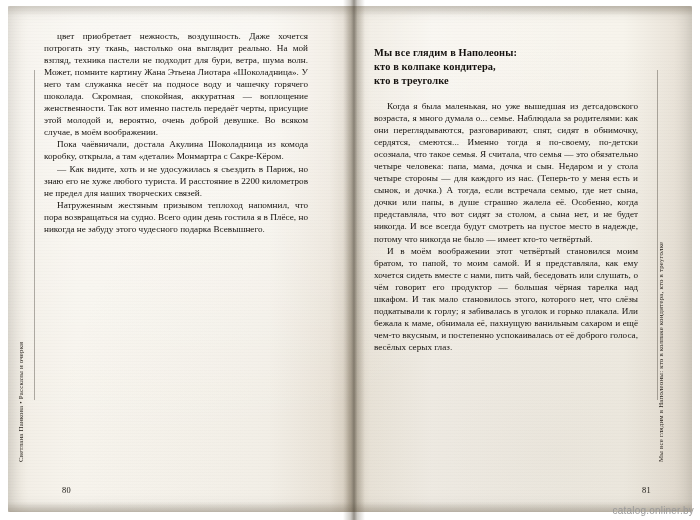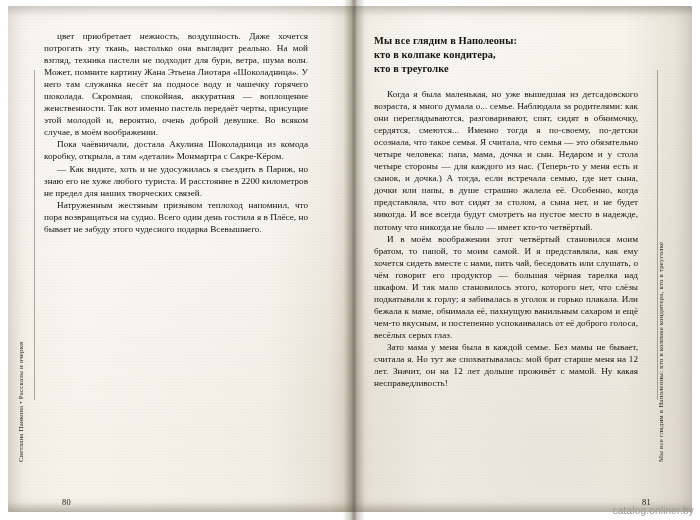--- a/index.html
+++ b/index.html
@@ -64,28 +64,28 @@
   .page.left  { left: 44px;  width: 264px; }
   .page.right { left: 374px; width: 264px; }
 
   .page p { margin: 0; text-indent: 13px; }
 
   .chapter-title {
     font-weight: bold;
     font-size: 10.4px;
     line-height: 14px;
     text-align: left;
-    margin: 4px 0 12px 0;
+    margin: 16px 0 12px 0;
     letter-spacing: 0.1px;
   }
 
   
   .folio {
     position: absolute;
-    bottom: 13px;
+    bottom: 25px;
     font-size: 8.4px;
     color: #1a1713;
     letter-spacing: .3px;
     padding-left: 16px;
   }
   .folio.left  { left: 46px; }
   .folio.right { left: 626px; }
 
   
   .vrun {
@@ -147,30 +147,29 @@
 
   <div class="gutter-shadow"></div>
 
   <div class="vrule l"></div>
   <div class="vrule r"></div>
 
   <div class="page left">
     <p>цвет приобретает нежность, воздушность. Даже хочется потрогать эту ткань, настолько она выглядит реально. На мой взгляд, техника пастели не подходит для бури, ветра, шума волн. Может, помните картину Жана Этьена Лиотара «Шоколадница». У него там служанка несёт на подносе воду и чашечку горячего шоколада. Скромная, спокойная, аккуратная — воплощение женственности. Так вот именно пастель передаёт черты, присущие этой молодой и, вероятно, очень доброй девушке. Во всяком случае, в моём воображении.</p>
     <p>Пока чаёвничали, достала Акулина Шоколадница из комода коробку, открыла, а там «детали» Монмартра с Сакре-Кёром.</p>
     <p>— Как видите, хоть и не удосужилась я съездить в Париж, но знаю его не хуже любого туриста. И расстояние в 2200 километров не предел для наших творческих связей.</p>
-    <p>Натруженным жестяным призывом теплоход напомнил, что пора возвращаться на судно. Всего один день гостила я в Плёсе, но бывает не забуду этого чудесного подарка Всевышнего.</p>
+    <p>Натруженным жестяным призывом теплоход напомнил, что пора возвращаться на судно. Всего один день гостила я в Плёсе, но никогда не забуду этого чудесного подарка Всевышнего.</p>
   </div>
   <div class="folio left">80</div>
   <div class="vrun left">Светлана Панкова  •  Рассказы и очерки</div>
 
   <div class="page right">
     <div class="chapter-title" style="white-space: pre-line;">Мы все глядим в Наполеоны:
 кто в колпаке кондитера,
 кто в треуголке</div>
     <p>Когда я была маленькая, но уже вышедшая из детсадовского возраста, я много думала о... семье. Наблюдала за родителями: как они переглядываются, разговаривают, спят, сидят в обнимочку, сердятся, смеются... Именно тогда я по-своему, по-детски осознала, что такое семья. Я считала, что семья — это обязательно четыре человека: папа, мама, дочка и сын. Недаром и у стола четыре стороны — для каждого из нас. (Теперь-то у меня есть и сынок, и дочка.) А тогда, если встречала семью, где нет сына, дочки или папы, в душе страшно жалела её. Особенно, когда представляла, что вот сидят за столом, а сына нет, и не будет никогда. И все всегда будут смотреть на пустое место в надежде, потому что никогда не было — имеет кто-то четвёртый.</p>
     <p>И в моём воображении этот четвёртый становился моим братом, то папой, то моим самой. И я представляла, как ему хочется сидеть вместе с нами, пить чай, беседовать или слушать, о чём говорит его продуктор — большая чёрная тарелка над шкафом. И так мало становилось этого, которого нет, что слёзы подкатывали к горлу; я забивалась в уголок и горько плакала. Или бежала к маме, обнимала её, пахнущую ванильным сахаром и ещё чем-то вкусным, и постепенно успокаивалась от её доброго голоса, весёлых серых глаз.</p>
-    <p>Зато мама у меня была в каждой семье. Без мамы не бывает, считала я. Но тут же спохватывалась: мой брат старше меня на 12 лет. Значит, он на 12 лет дольше проживёт с мамой. Ну какая несправедливость!</p>
   </div>
   <div class="folio right">81</div>
   <div class="vrun right">Мы все глядим в Наполеоны: кто в колпаке кондитера,  кто в треуголке</div>
 
   <div class="watermark">catalog.onliner.by</div>
 </div>
 
 </body></html>

